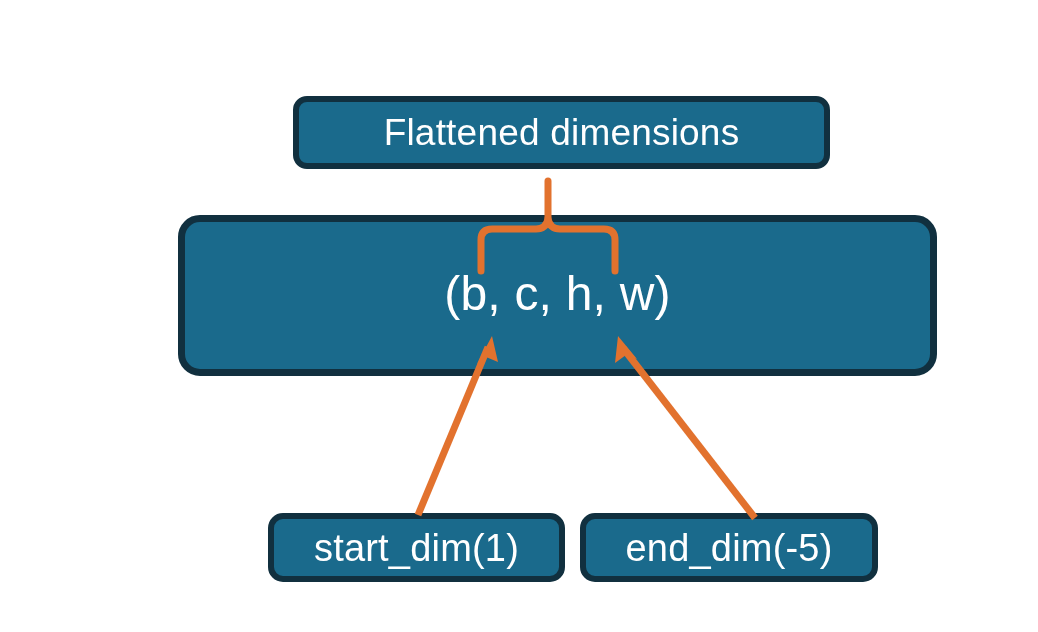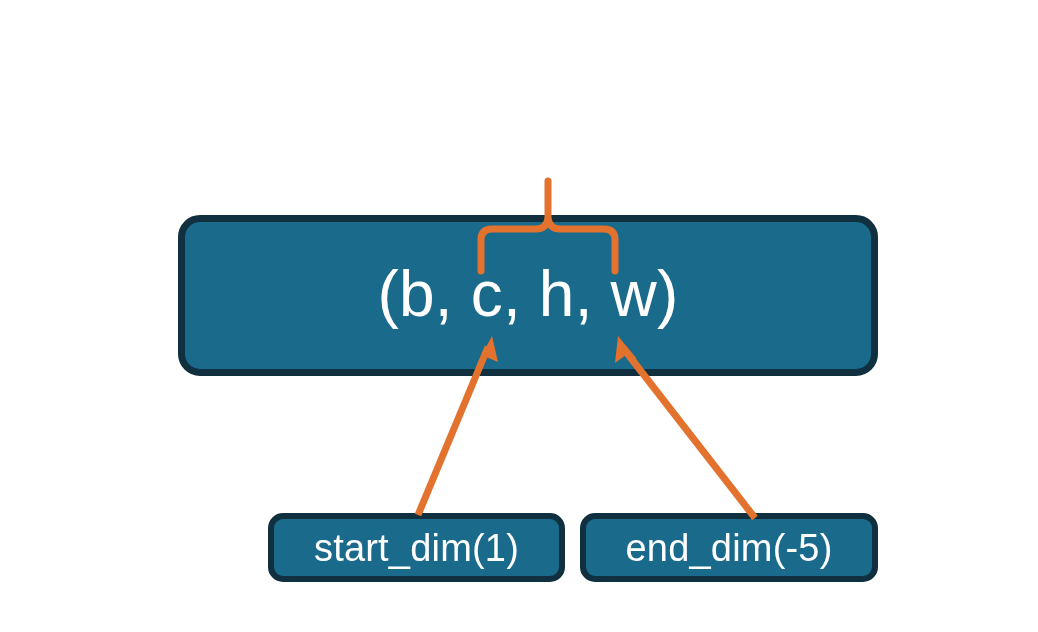--- a/index.html
+++ b/index.html
@@ -35,25 +35,25 @@
     left: 293px;
     top: 96px;
     width: 537px;
     height: 73px;
     border-radius: 14px;
     font-size: 37px;
   }
   #node-tuple {
     left: 178px;
     top: 215px;
-    width: 700px;
+    width: 759px;
     height: 161px;
     border-radius: 22px;
     border-width: 7px;
-    font-size: 64px;
+    font-size: 48px;
   }
   #node-start-dim {
     left: 268px;
     top: 513px;
     width: 297px;
     height: 69px;
     border-radius: 15px;
     font-size: 38px;
   }
   #node-end-dim {
@@ -79,20 +79,23 @@
   }
   #node-tuple .node-label {
     transform: translateY(-2px);
   }
 </style>
 </head>
 <body>
 
 <div id="canvas">
 
+  <div class="node" id="node-flattened">
+    <span class="node-label">Flattened dimensions</span>
+  </div>
 
   <div class="node" id="node-tuple">
     <span class="node-label">(b, c, h, w)</span>
   </div>
 
   <div class="node" id="node-start-dim">
     <span class="node-label">start_dim(1)</span>
   </div>
 
   <div class="node" id="node-end-dim">

